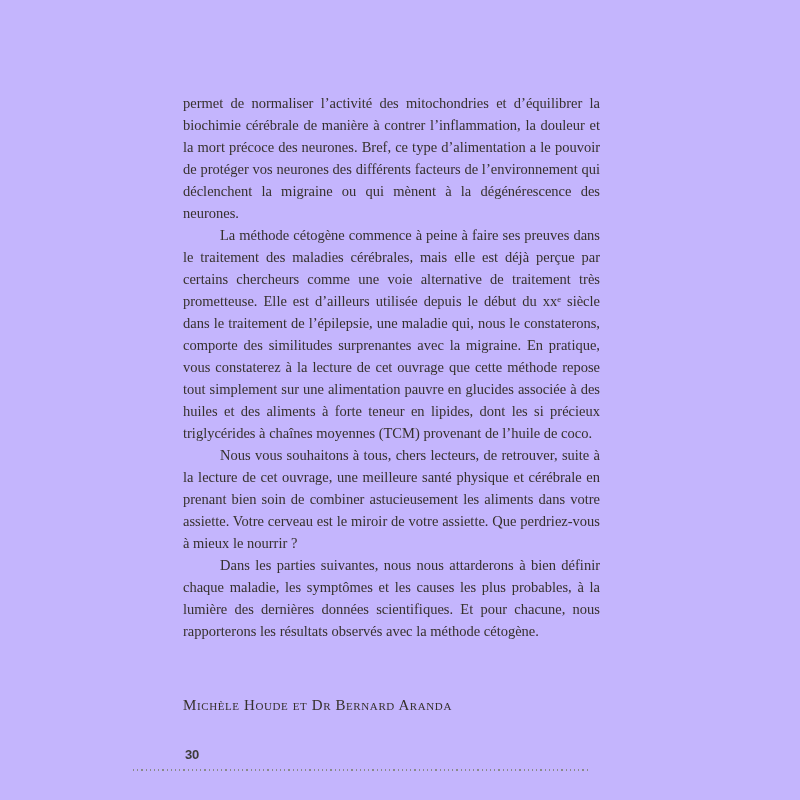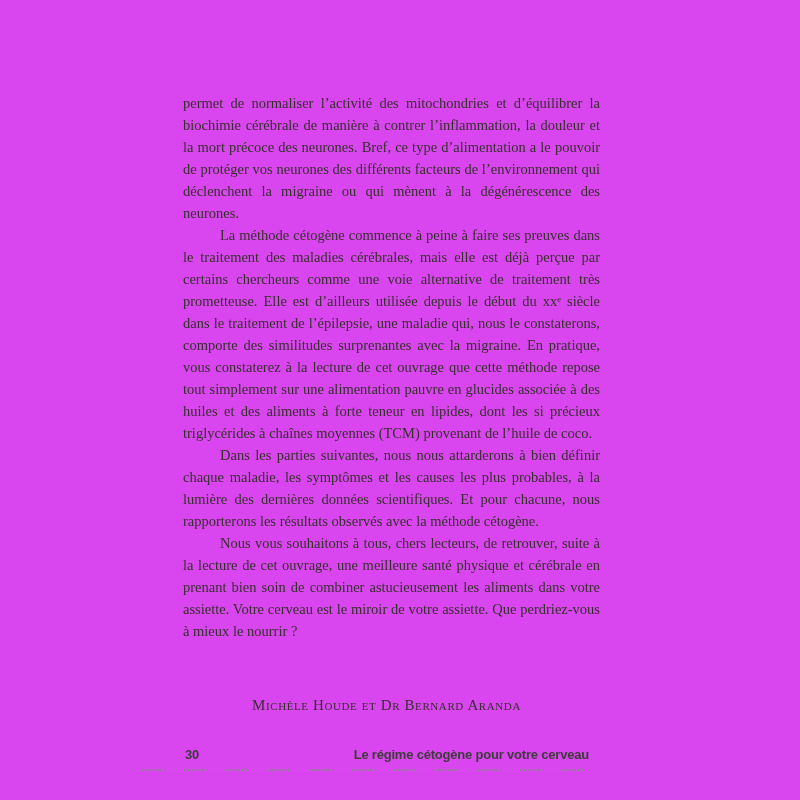--- a/index.html
+++ b/index.html
@@ -5,21 +5,21 @@
 <style>
   html, body {
     margin: 0;
     padding: 0;
     background: #ffffff;
   }
   .page {
     position: relative;
     width: 800px;
     height: 800px;
-    background: #d946ef;
+    background: #c4b5fd;
     overflow: hidden;
     font-family: "Liberation Serif", "DejaVu Serif", serif;
     text-decoration: underline;
   }
   .body-text {
     position: absolute;
     left: 183px;
     top: 92px;
     width: 417px;
     color: #36312c;
@@ -32,21 +32,21 @@
     padding: 0;
   }
   .body-text p.indent {
     text-indent: 37px;
   }
   .signature {
     position: absolute;
     left: 183px;
     top: 697px;
     width: 407px;
-    text-align: center;
+    text-align: left;
     color: #36312c;
     font-size: 15px;
     font-variant: small-caps;
     letter-spacing: 0.6px;
   }
   .footer-pagenum {
     position: absolute;
     left: 185px;
     top: 747px;
     font-family: "Liberation Sans", "DejaVu Sans", sans-serif;
@@ -75,25 +75,24 @@
   }
 </style>
 </head>
 <body>
 
 <div class="page">
 
   <div class="body-text">
     <p>permet de normaliser l’activité des mitochondries et d’équilibrer la biochimie cérébrale de manière à contrer l’inflammation, la douleur et la mort précoce des neurones. Bref, ce type d’alimentation a le pouvoir de protéger vos neurones des différents facteurs de l’environnement qui déclenchent la migraine ou qui mènent à la dégénérescence des neurones.</p>
     <p class="indent">La méthode cétogène commence à peine à faire ses preuves dans le traitement des maladies cérébrales, mais elle est déjà perçue par certains chercheurs comme une voie alternative de traitement très prometteuse. Elle est d’ailleurs utilisée depuis le début du xxᵉ siècle dans le traitement de l’épilepsie, une maladie qui, nous le constaterons, comporte des similitudes surprenantes avec la migraine. En pratique, vous constaterez à la lecture de cet ouvrage que cette méthode repose tout simplement sur une alimentation pauvre en glucides associée à des huiles et des aliments à forte teneur en lipides, dont les si précieux triglycérides à chaînes moyennes (TCM) provenant de l’huile de coco.</p>
+    <p class="indent">Nous vous souhaitons à tous, chers lecteurs, de retrouver, suite à la lecture de cet ouvrage, une meilleure santé physique et cérébrale en prenant bien soin de combiner astucieusement les aliments dans votre assiette. Votre cerveau est le miroir de votre assiette. Que perdriez-vous à mieux le nourrir ?</p>
     <p class="indent">Dans les parties suivantes, nous nous attarderons à bien définir chaque maladie, les symptômes et les causes les plus probables, à la lumière des dernières données scientifiques. Et pour chacune, nous rapporterons les résultats observés avec la méthode cétogène.</p>
-    <p class="indent">Nous vous souhaitons à tous, chers lecteurs, de retrouver, suite à la lecture de cet ouvrage, une meilleure santé physique et cérébrale en prenant bien soin de combiner astucieusement les aliments dans votre assiette. Votre cerveau est le miroir de votre assiette. Que perdriez-vous à mieux le nourrir ?</p>
   </div>
 
   <div class="signature">Michèle Houde et Dr Bernard Aranda</div>
 
   <div class="footer-pagenum">30</div>
 
-  <div class="footer-title">Le régime cétogène pour votre cerveau</div>
 
   <div class="footer-rule"></div>
 
 </div>
 
 </body></html>

